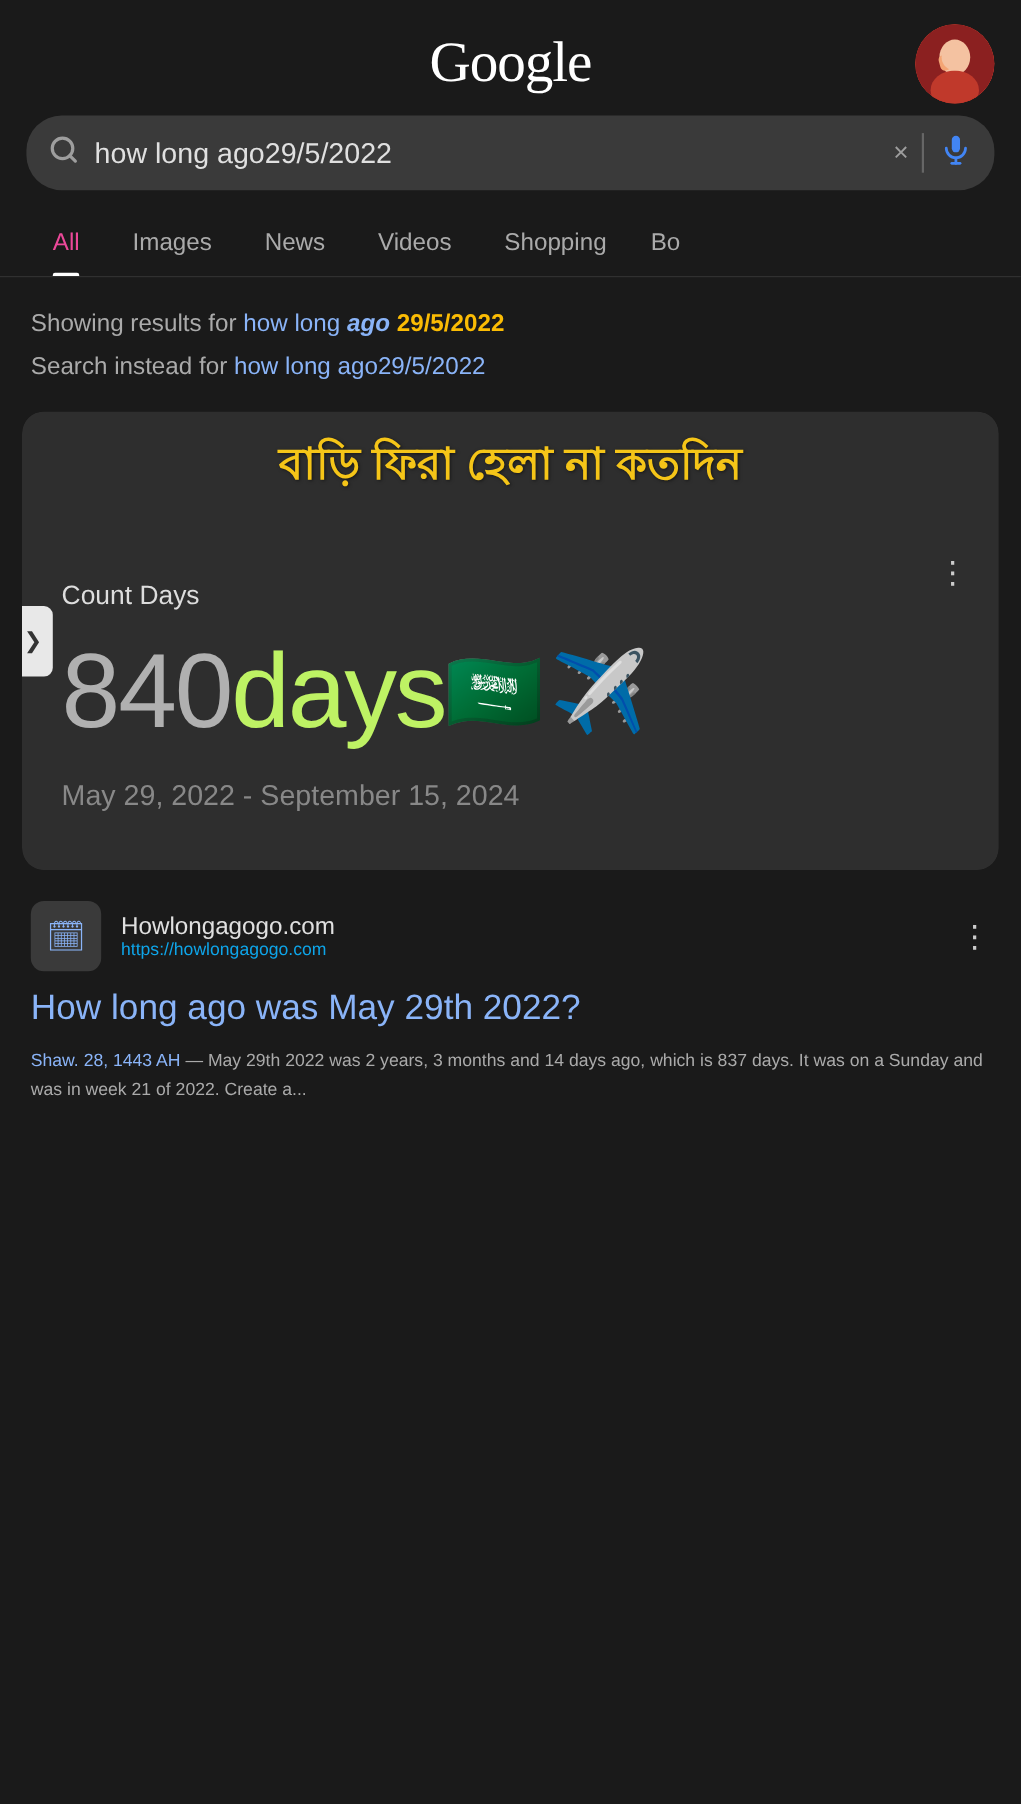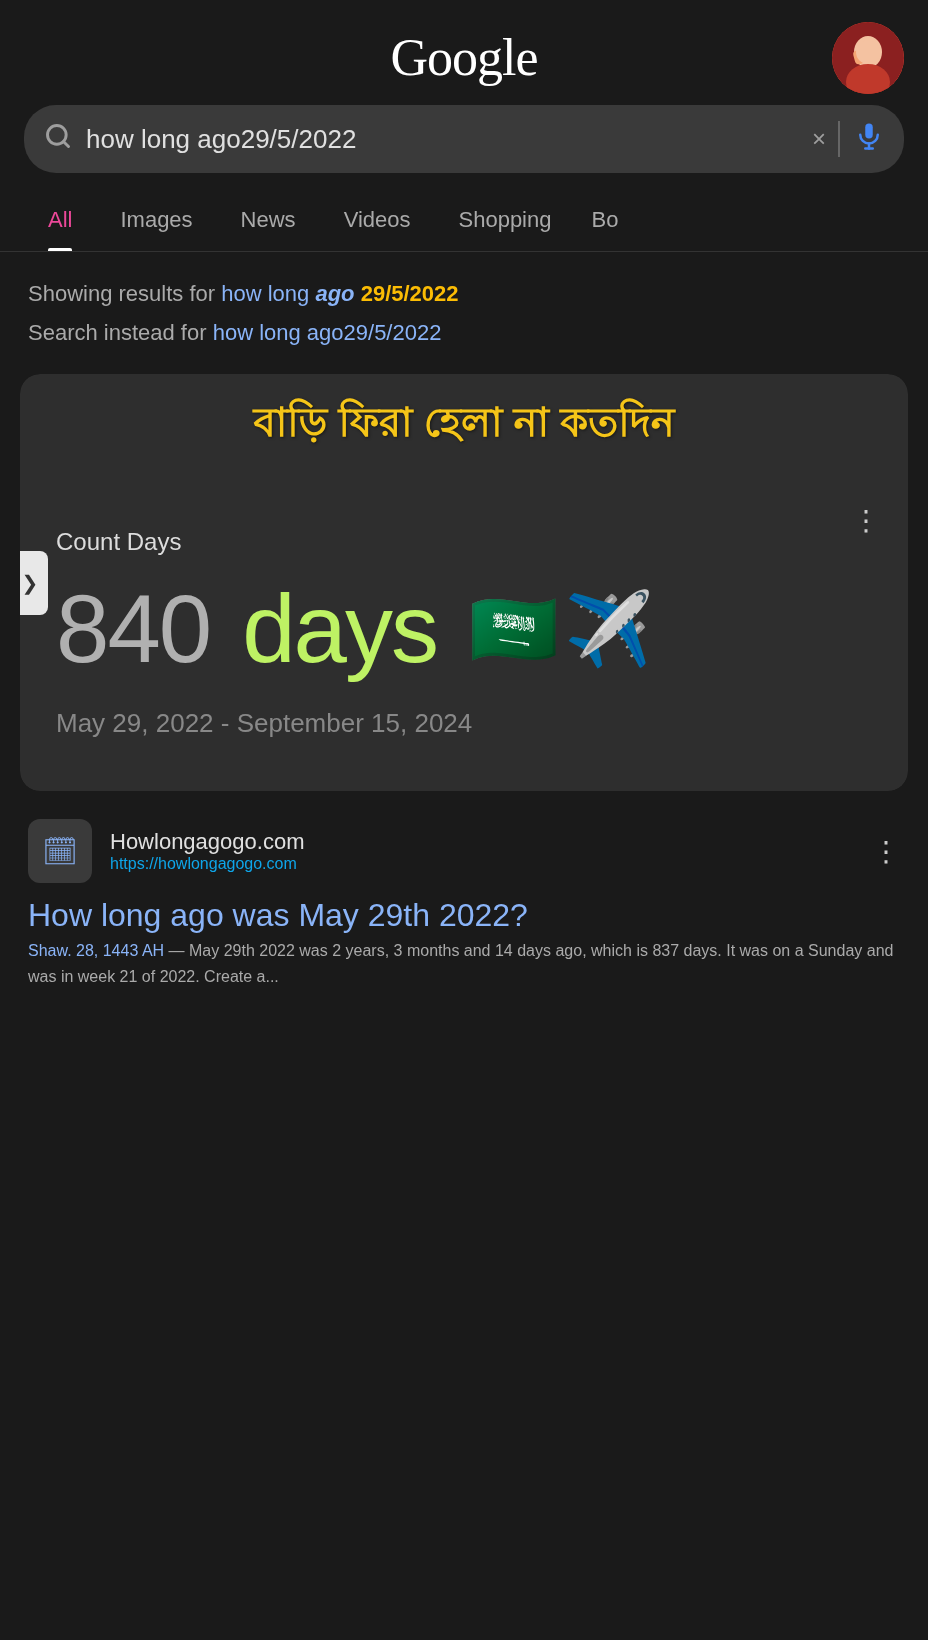--- a/index.html
+++ b/index.html
@@ -205,21 +205,21 @@
       position: relative;
       margin-top: 0;
     }
     .days-display {
       font-size: 96px;
       font-weight: 300;
       color: #b0b0b0;
       letter-spacing: -2px;
       display: flex;
       align-items: center;
-      gap: 32px;
+      gap: 0;
     }
     .days-number {
       color: #b0b0b0;
     }
     .days-word {
       color: #bef264;
     }
     .flag-plane {
       display: inline-flex;
       align-items: center;
@@ -289,21 +289,21 @@
       font-size: 28px;
       color: #ccc;
       cursor: pointer;
     }
     .result-title {
       font-size: 32px;
       color: #8ab4f8;
       text-decoration: none;
       line-height: 1.4;
       display: block;
-      margin-bottom: 0;
+      margin-bottom: 14px;
     }
     .result-snippet {
       font-size: 16px;
       color: #aaa;
       line-height: 1.6;
     }
     .result-snippet .highlight-link {
       color: #8ab4f8;
     }
   </style>

